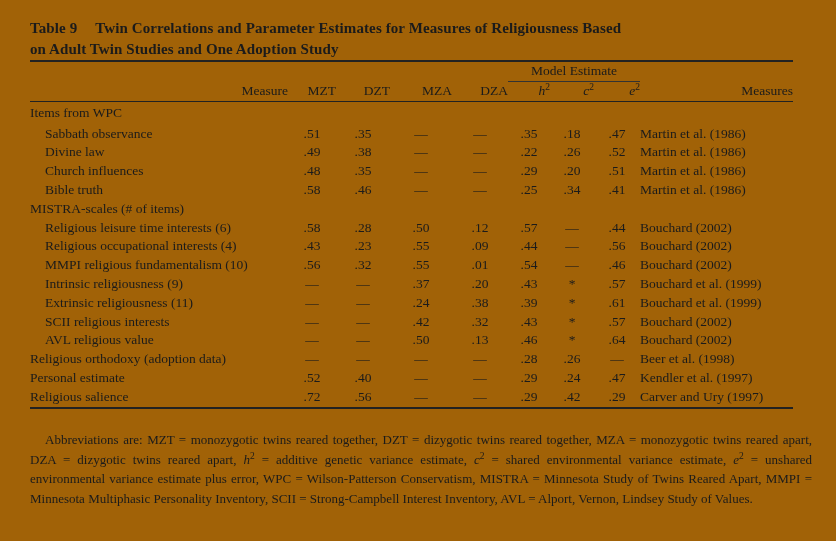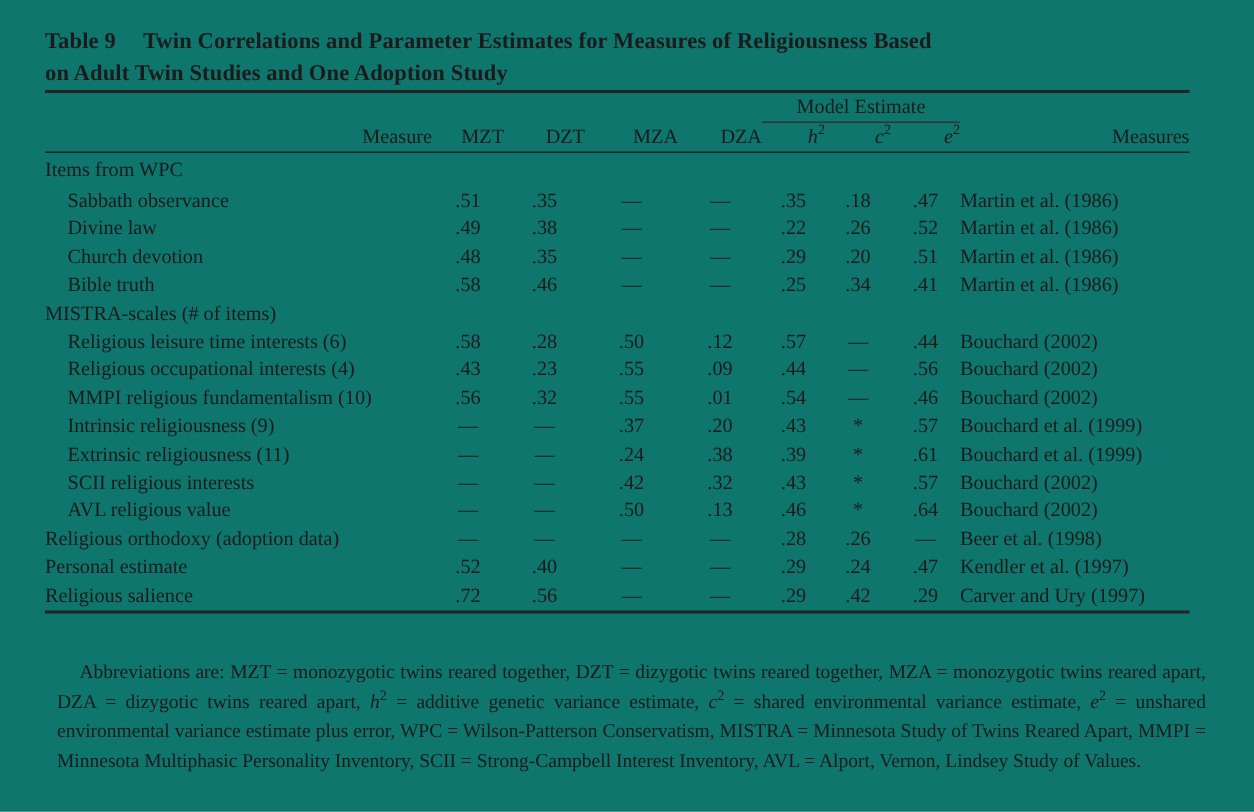--- a/index.html
+++ b/index.html
@@ -3,21 +3,21 @@
 <meta charset="utf-8">
 <style>
   html,body{margin:0;padding:0;}
   body{
     font-family:"Liberation Serif","DejaVu Serif",serif;
     background:#ffffff;
   }
   .page{
     position:relative;
     width:836px;height:541px;
-    background:#0f766e;
+    background:#a16207;
     color:#1b1b1b;
     overflow:hidden;
   }
   .title{
     position:absolute;left:30px;top:18px;width:660px;
     font-weight:bold;font-size:15px;line-height:21px;
     letter-spacing:.1px;
   }
   .title .tlabel{margin-right:18px;}
   table.twin{
@@ -45,21 +45,21 @@
   td.measure.ind{padding-left:15px;font-family:Liberation Serif, serif;}
   td.ref{text-align:left;padding-left:12px;}
   tbody tr:first-child td{padding-top:1px;height:22px;}
   i.mvar{font-style:italic;}
   sup{font-size:9.5px;vertical-align:super;line-height:0;}
   .footnote{
     position:absolute;left:30px;top:430px;width:782px;
     font-size:13px;line-height:19.5px;
   }
   .footnote p{
-    margin:8px;text-align:justify;text-indent:15px;
+    margin:0;text-align:justify;text-indent:15px;
   }
   .footnote p.star-note{text-align:left;}
 </style>
 </head>
 <body>
 
 <div class="page">
 
   <div class="title">
     <div><span class="tlabel">Table 9</span><span>Twin Correlations and Parameter Estimates for Measures of Religiousness Based</span></div>
@@ -124,21 +124,21 @@
           <td class="c">.49</td>
           <td class="c">.38</td>
           <td class="c">—</td>
           <td class="c">—</td>
           <td class="c">.22</td>
           <td class="c">.26</td>
           <td class="c">.52</td>
           <td class="ref">Martin et al. (1986)</td>
         </tr>
         <tr>
-          <td class="measure ind">Church devotion</td>
+          <td class="measure ind">Church influences</td>
           <td class="c">.48</td>
           <td class="c">.35</td>
           <td class="c">—</td>
           <td class="c">—</td>
           <td class="c">.29</td>
           <td class="c">.20</td>
           <td class="c">.51</td>
           <td class="ref">Martin et al. (1986)</td>
         </tr>
         <tr>

